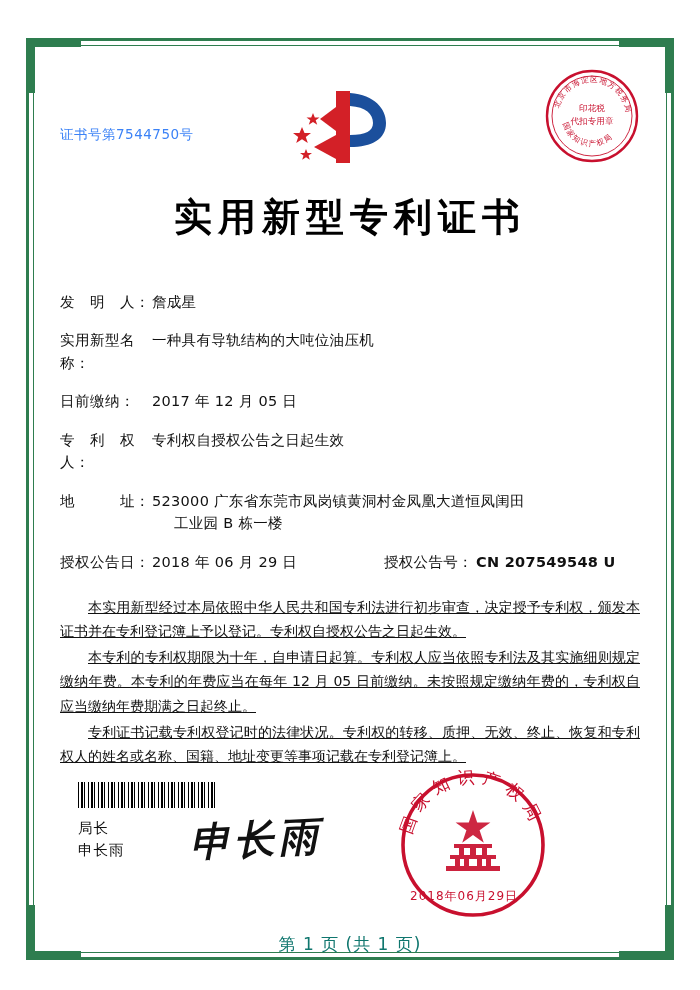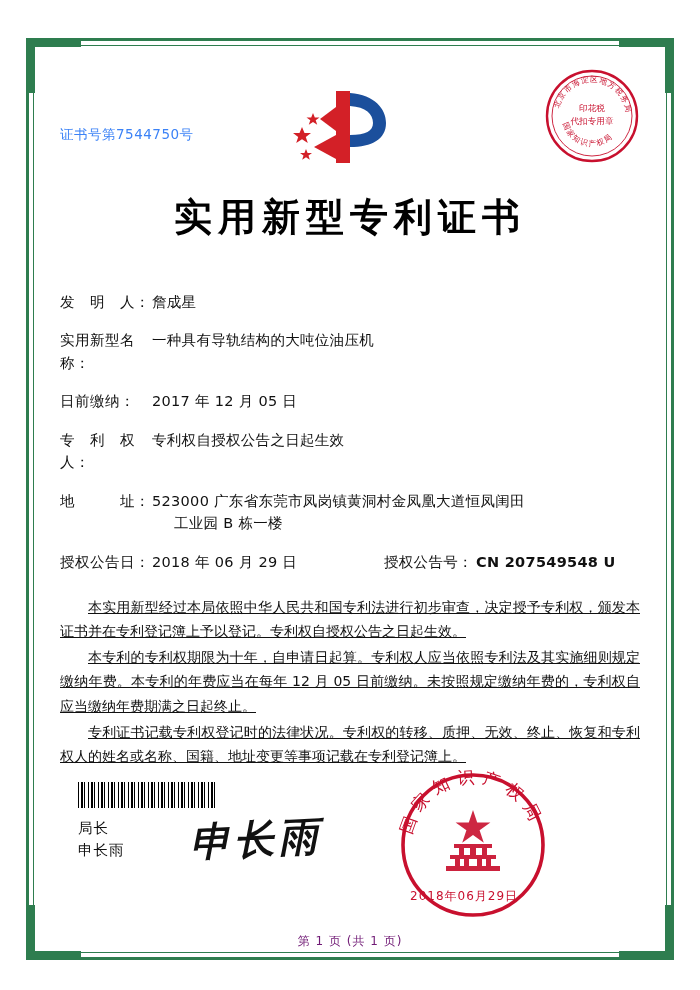--- a/index.html
+++ b/index.html
@@ -202,22 +202,22 @@
     letter-spacing: 1px;
   }
 
   
   .footer {
     position: absolute;
     left: 0;
     right: 0;
     top: 933px;
     text-align: center;
-    font-size: 12px;
-    color: #701a75;
+    font-size: 17px;
+    color: #0f766e;
     letter-spacing: 1px;
   }
 </style>
 </head>
 <body>
 
 <div class="page">
 
   <div class="border-outer"></div>
   <div class="border-inner"></div>

